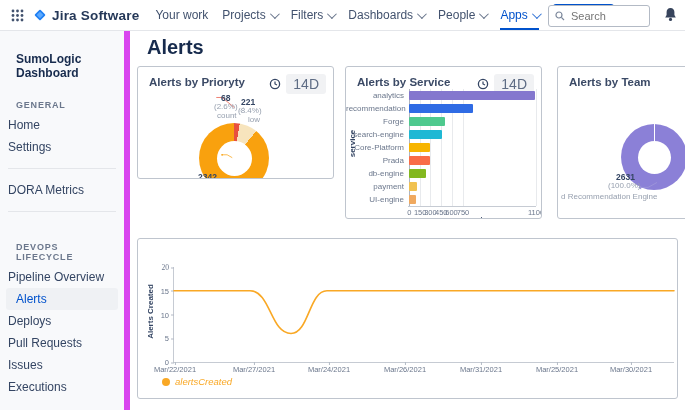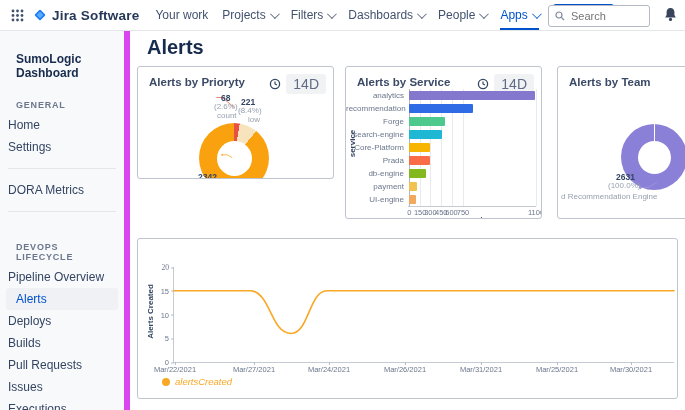--- a/index.html
+++ b/index.html
@@ -149,21 +149,20 @@
   <div class="sb-section">GENERAL</div>
   <div class="sb-item">Home</div>
   <div class="sb-item">Settings</div>
   <div class="sb-div"></div>
   <div class="sb-item">DORA Metrics</div>
   <div class="sb-div"></div>
   <div class="sb-section">DEVOPS LIFECYCLE</div>
   <div class="sb-item">Pipeline Overview</div>
   <div class="sb-item active">Alerts</div>
   <div class="sb-item">Deploys</div>
-  <div class="sb-item">Builds</div>
   <div class="sb-item">Pull Requests</div>
   <div class="sb-item">Issues</div>
   <div class="sb-item">Executions</div>
 </div>
 
 <div class="page-title">Alerts</div>
 
 <div class="card" id="card1">
   <div class="card-title">Alerts by Prioryty</div>
   <div class="badge-wrap">

